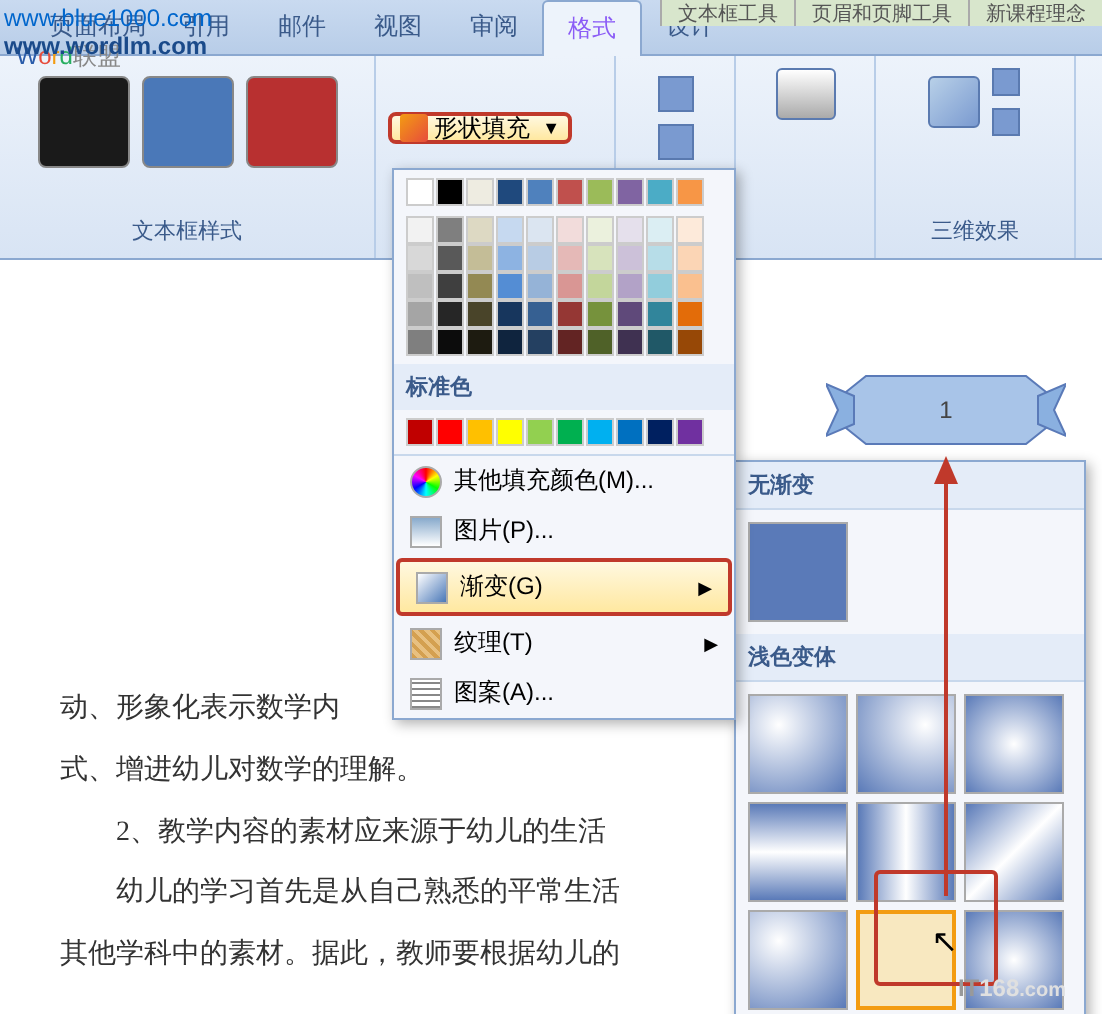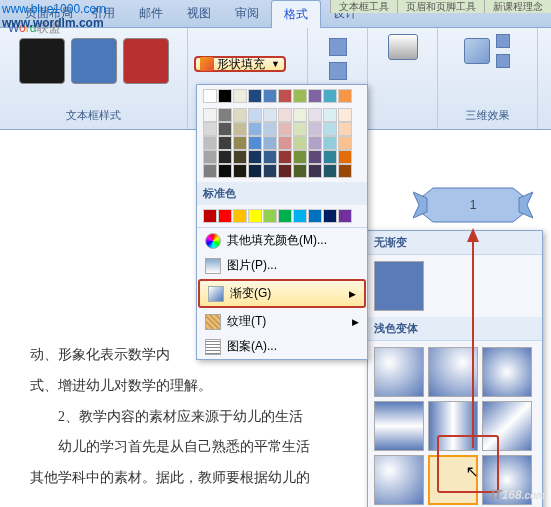--- a/index.html
+++ b/index.html
@@ -5,21 +5,21 @@
 *{margin:0;padding:0;box-sizing:border-box;font-family:"Microsoft YaHei",SimSun,sans-serif;font-size:12px}
 body{background:#fff;width:551px;height:507px;overflow:hidden;position:relative}
 .top-links{position:absolute;top:2px;left:2px;z-index:100}
 .top-links a{display:block;color:#0066cc;text-decoration:none;font-size:12px}
 .top-links .wlm{color:#1a4a8a;font-weight:bold}
 .logo{position:absolute;top:12px;left:8px;font-size:22px;font-weight:normal}
 .logo .w{color:#2a5caa}.logo .o1{color:#e74c3c}.logo .r{color:#f39c12}.logo .d{color:#27ae60}.logo .lm{color:#888}
 .ribbon-tabs{height:28px;background:linear-gradient(#c9daf0,#b8cde8);display:flex;align-items:flex-start;padding-left:19px;border-bottom:1px solid #8ba8d0}
 .tab{padding:5px 12px;font-size:12px;color:#3a5a8a;cursor:pointer}
 .tab.partial{padding:5px 6px}
-.tab.highlight{color:#1d4ed8;background:#fbe8a8}
+.tab.highlight{color:#8b5cf6;background:#fbe8a8}
 .tab.active{background:#edf3fb;border:1px solid #8ba8d0;border-bottom:none;border-radius:3px 3px 0 0}
 .context-tabs{position:absolute;top:0;right:0;display:flex;height:13px}
 .ctx-tab{padding:0 8px;font-size:10px;color:#555;background:#d8e6cc;border-left:1px solid #aaa}
 .ribbon-body{height:102px;background:linear-gradient(#edf3fb,#d8e4f4);border-bottom:1px solid #8ba8d0;display:flex}
 .group{border-right:1px solid #b8cde8;padding:4px 8px;display:flex;flex-direction:column;align-items:center;justify-content:space-between}
 .group-label{font-size:11px;color:#3a5a8a;text-align:center;padding:2px 0}
 .swatches{display:flex;gap:6px;padding:6px 4px}
 .swatch{width:46px;height:46px;border-radius:4px;border:1px solid #888}
 .swatch.black{background:#1a1a1a}.swatch.blue{background:#4a78b8}.swatch.red{background:#b83030}
 .fill-btn{position:absolute;top:56px;left:194px;width:92px;height:16px;background:linear-gradient(#fff8e0,#ffe8a0);border:2px solid #c0392b;border-radius:4px;display:flex;align-items:center;padding:0 4px;gap:3px;z-index:50}
@@ -51,21 +51,21 @@
 .gp-sw{width:50px;height:50px;border:1px solid #aaa}
 .gp-sw.solid{background:#5a7ab8}
 .gp-sw.g1{background:radial-gradient(circle at 30% 30%,#fff,#5a7ab8)}
 .gp-sw.g2{background:radial-gradient(circle at 70% 30%,#fff,#5a7ab8)}
 .gp-sw.g3{background:radial-gradient(circle at 50% 50%,#fff,#5a7ab8)}
 .gp-sw.g4{background:linear-gradient(#5a7ab8,#fff,#5a7ab8)}
 .gp-sw.g5{background:linear-gradient(90deg,#5a7ab8,#fff,#5a7ab8)}
 .gp-sw.g6{background:linear-gradient(135deg,#5a7ab8,#fff,#5a7ab8)}
 .gp-sw.sel{border:2px solid #f39c12;background:#f8e8c0}
 .red-arrow{position:absolute;top:228px;right:68px;z-index:70;pointer-events:none}
-.watermark{position:absolute;bottom:4px;right:6px;font-size:16px;color:#e0e0e0;font-style:italic;font-weight:bold;z-index:80}
+.watermark{position:absolute;bottom:4px;right:18px;font-size:16px;color:#e0e0e0;font-weight:bold;z-index:80}
 .watermark .it{color:#999}
 .cursor-icon{position:absolute;bottom:26px;right:72px;z-index:90;font-size:16px}
 .red-box-sel{position:absolute;bottom:14px;right:52px;width:62px;height:58px;border:2px solid #c0392b;border-radius:3px;z-index:75;pointer-events:none}
 </style>
 </head>
 <body>
 
 <div class="top-links">
   <a>www.blue1000.com</a>
   <a class="wlm">www.wordlm.com</a>

